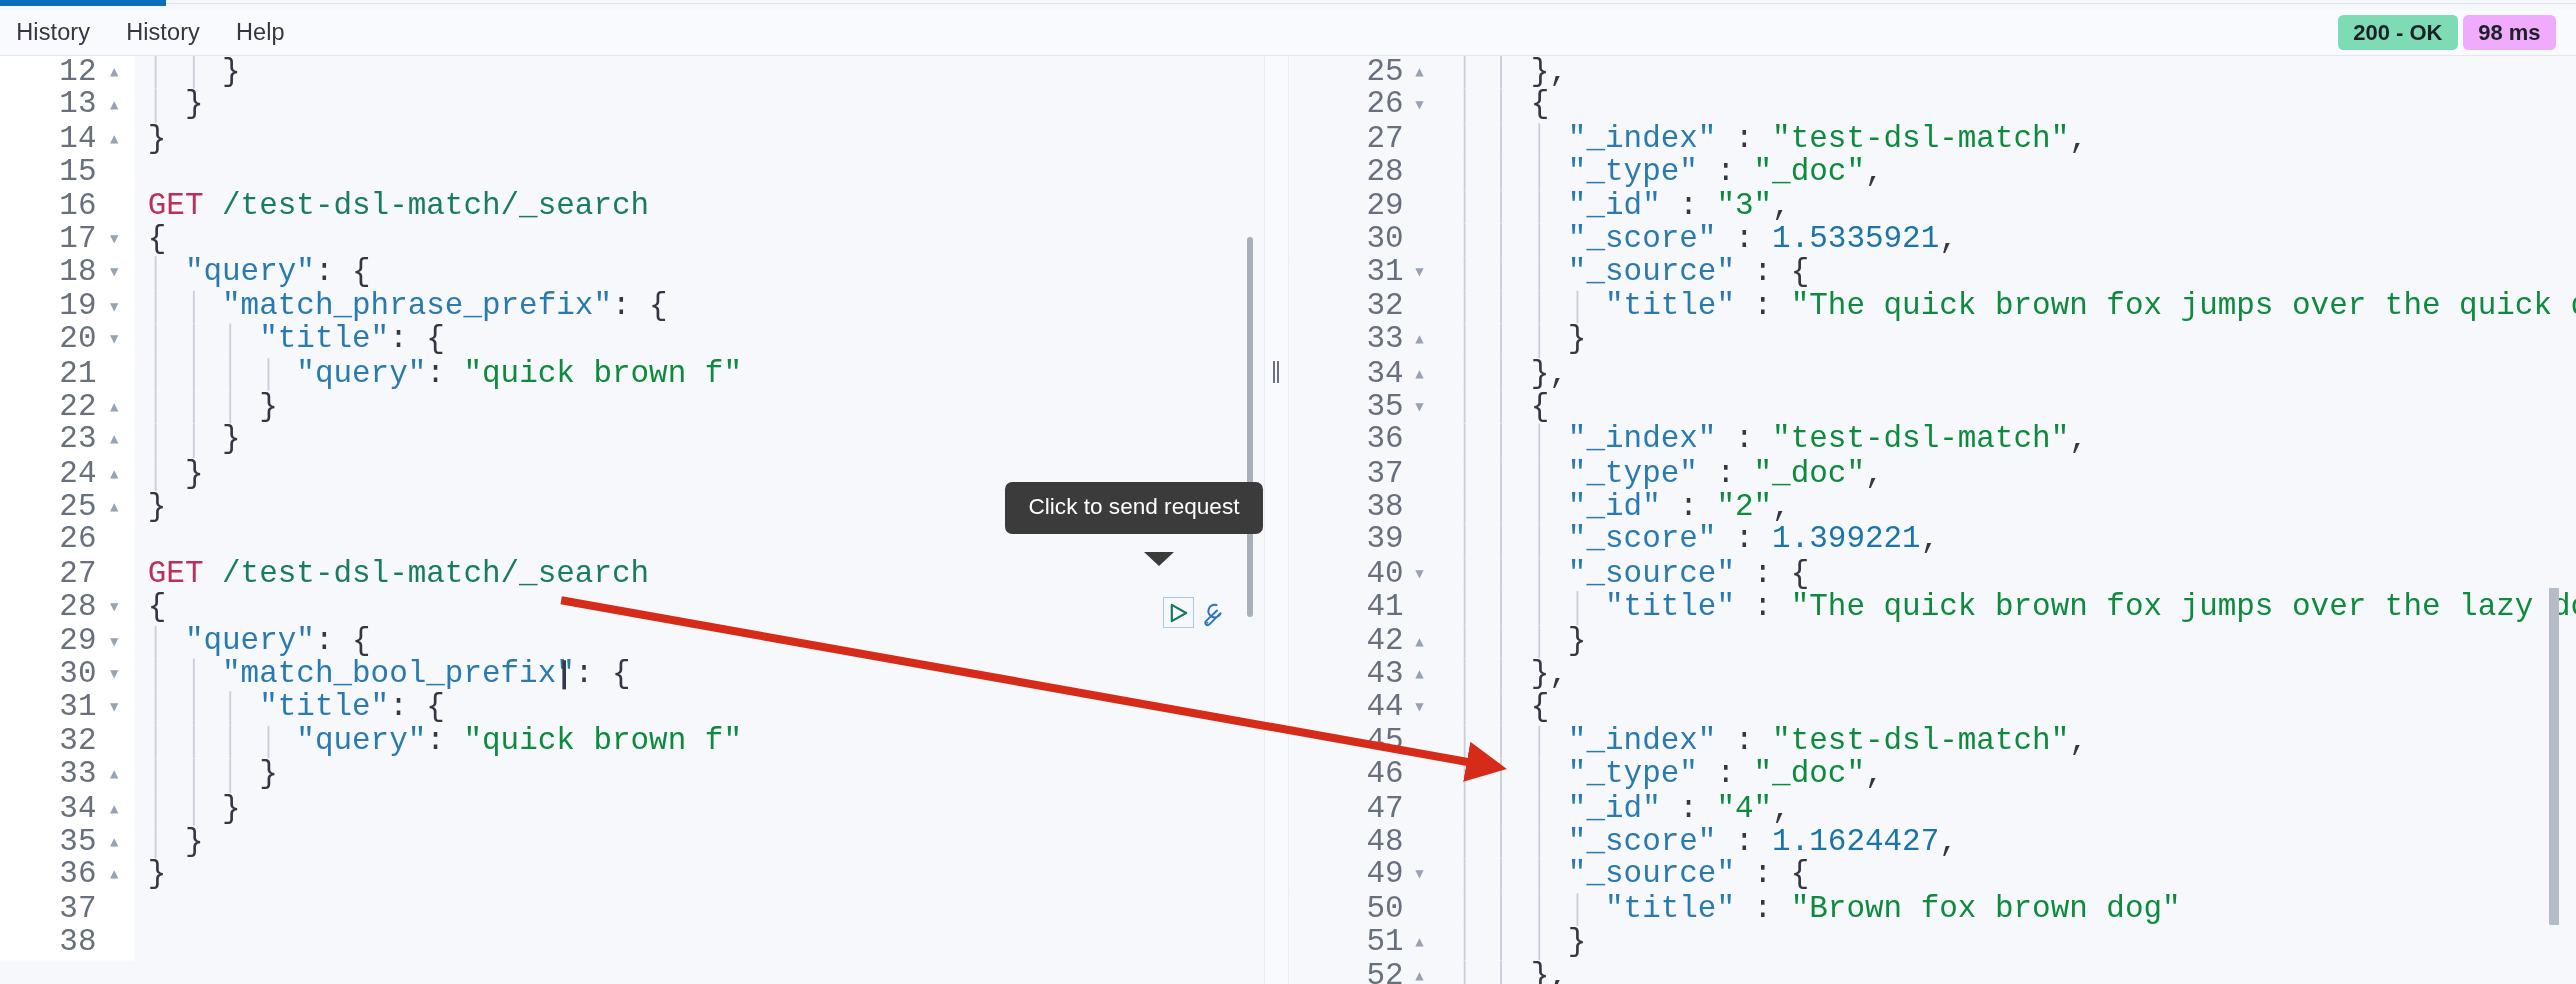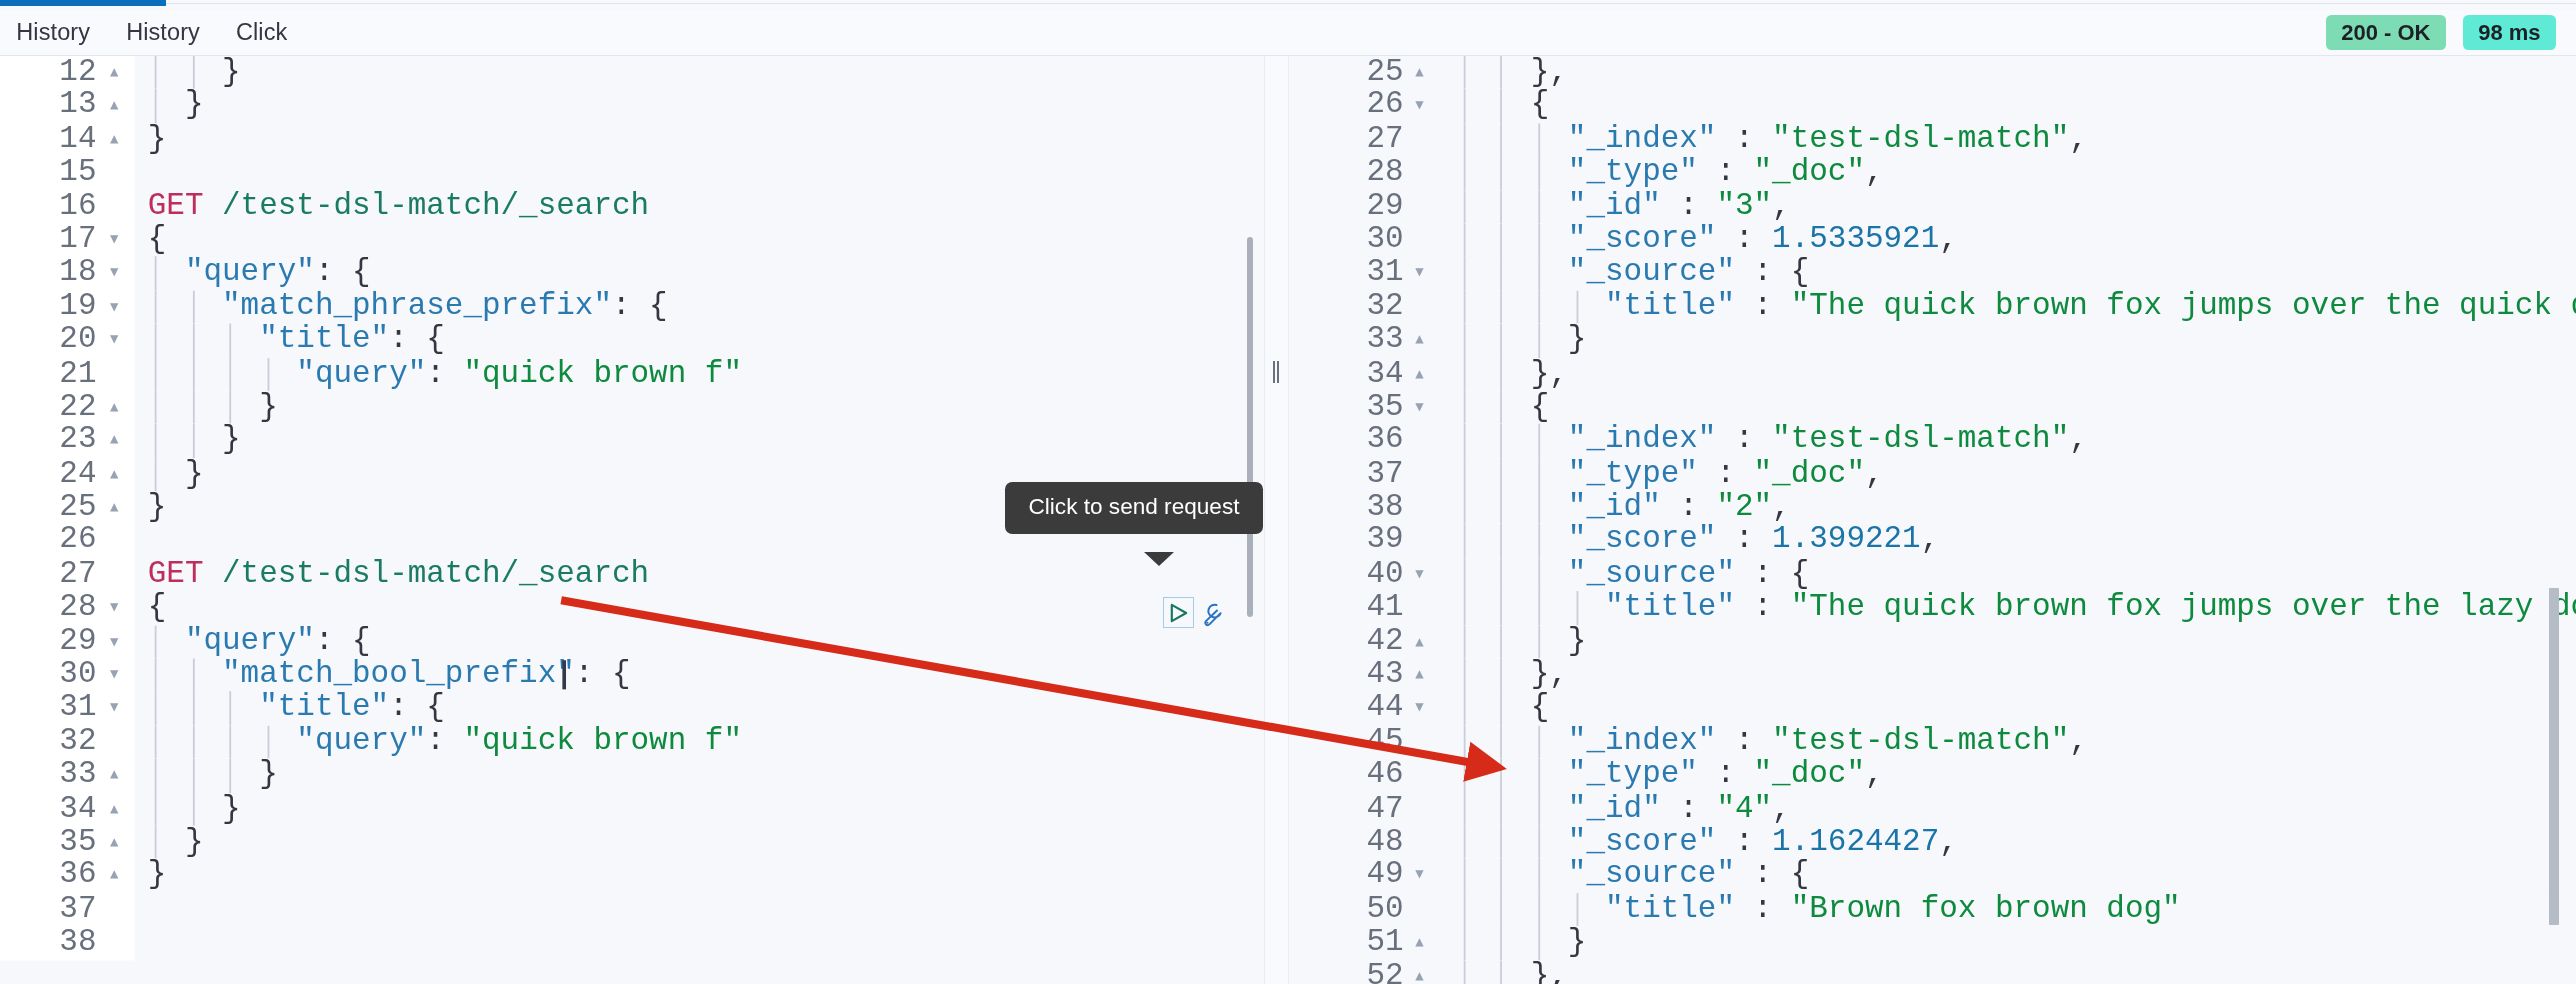--- a/index.html
+++ b/index.html
@@ -23,21 +23,21 @@
   }
   .menu-item {
     font-size:23.5px; color:#343741; padding:3.6px 0; margin-right:36px;
     letter-spacing:0.1px; cursor:pointer; white-space:nowrap;
   }
   #menubar .spacer { flex:1 1 auto; }
   .badge {
     font-size:22px; font-weight:bold; border-radius:5.4px;
     padding:6.3px 15.4px; white-space:nowrap; line-height:1;
   }
-  #status-badge { background:#7edcb4; color:#1b2127; margin-right:17px; }
+  #status-badge { background:#7edcb4; color:#1b2127; margin-right:5px; }
   #time-badge   { background:#dfe3ed; color:#1b2127; margin-right:20px; }
 
   
   #editor-shell {
     position:absolute; top:55px; left:0; width:2576px; height:930px;
     background:#f7f8fc; border-top:1.8px solid #e3e6ef;
   }
   .pane { position:absolute; top:0; height:930px; overflow:hidden; }
   #left-pane  { left:0;    width:1264px; background:#f7f8fc; }
   #right-pane { left:1289px; width:1287px; background:#f7f8fc; }
@@ -154,24 +154,24 @@
 
 <div id="accent-bar">
   <div class="active" style="background: rgb(10, 110, 189);"></div>
   <div class="rest"></div>
 </div>
 
 <div id="menubar">
   <div style="width:16.3px"></div>
   <div class="menu-item">History</div>
   <div class="menu-item">History</div>
-  <div class="menu-item">Click</div>
+  <div class="menu-item">Help</div>
   <div class="spacer"></div>
   <div class="badge" id="status-badge" style="background: rgb(126, 220, 180);">200 - OK</div>
-  <div class="badge" id="time-badge" style="background: #5eead4;">98 ms</div>
+  <div class="badge" id="time-badge" style="background: #f0abfc;">98 ms</div>
 </div>
 
 <div id="editor-shell">
 
   <div class="pane" id="left-pane">
     <div class="code-area" id="left-code" style="transform-origin: 0px 0px; transform: scale(1.82); width: 54.9451%;">
         <div class="line" style="height: 18.4px;"><div class="gutter" style="line-height: 18.4px; width: 74px;">12<span class="fold" style="line-height: 18.4px;">▴</span></div><div class="content" style="line-height: 18.4px; left: 74px;"><span class="guide" style="left: 11px;"></span><span class="guide" style="left: 32px;"></span><span class="tok-punc">    }</span></div></div>
         <div class="line" style="height: 18.4px;"><div class="gutter" style="line-height: 18.4px; width: 74px;">13<span class="fold" style="line-height: 18.4px;">▴</span></div><div class="content" style="line-height: 18.4px; left: 74px;"><span class="guide" style="left: 11px;"></span><span class="tok-punc">  }</span></div></div>
         <div class="line" style="height: 18.4px;"><div class="gutter" style="line-height: 18.4px; width: 74px;">14<span class="fold" style="line-height: 18.4px;">▴</span></div><div class="content" style="line-height: 18.4px; left: 74px;"><span class="tok-punc">}</span></div></div>
         <div class="line" style="height: 18.4px;"><div class="gutter" style="line-height: 18.4px; width: 74px;">15</div><div class="content" style="line-height: 18.4px; left: 74px;"></div></div>

